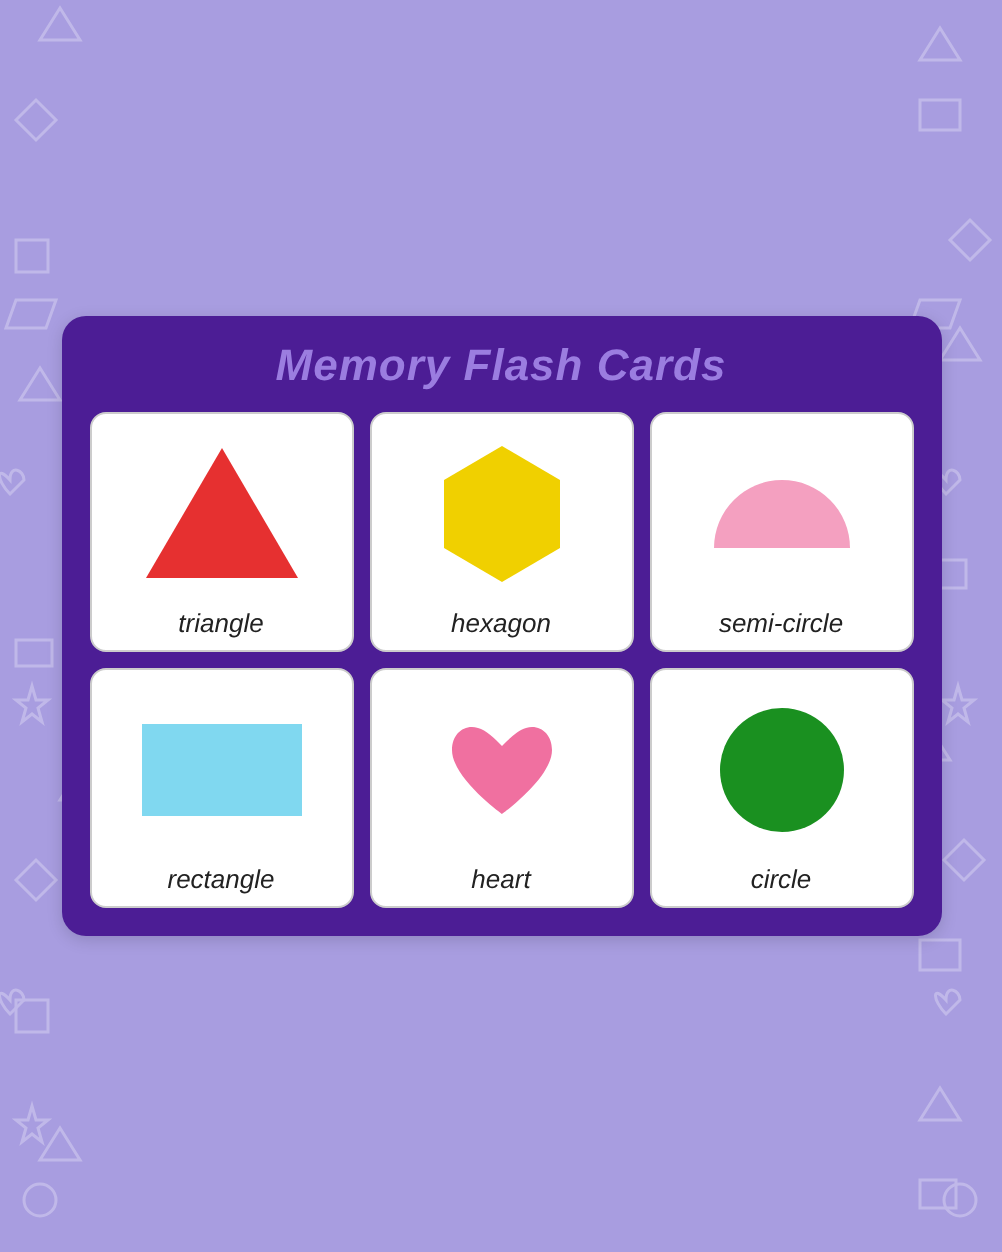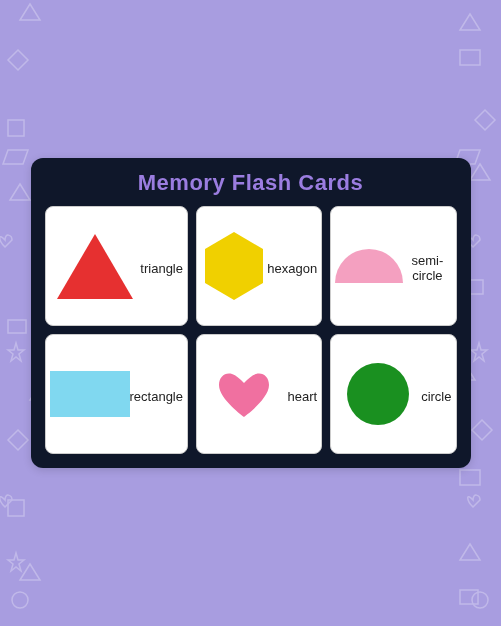--- a/index.html
+++ b/index.html
@@ -24,25 +24,26 @@
     }
 
     .bg-pattern svg {
       width: 100%;
       height: 100%;
     }
 
     .card-container {
       position: relative;
       z-index: 2;
-      background: #0f172a;
+      background: #4c1d95;
       border-radius: 12px;
       padding: 12px 14px 14px 14px;
       width: 440px;
       box-shadow: 0 2px 8px rgba(0,0,0,0.15);
+      font-style: italic;
     }
 
     .title {
       text-align: center;
       font-size: 22px;
       font-weight: bold;
       color: #9b7de0;
       margin-bottom: 10px;
       letter-spacing: 0.5px;
     }
@@ -50,21 +51,21 @@
     .grid {
       display: grid;
       grid-template-columns: repeat(3, 1fr);
       gap: 8px;
     }
 
     .flash-card {
       border: 1.5px solid #ccc;
       border-radius: 8px;
       display: flex;
-      flex-direction: row;
+      flex-direction: column;
       align-items: center;
       justify-content: flex-end;
       padding: 6px 4px 6px 4px;
       background: white;
       min-height: 120px;
     }
 
     .shape-area {
       flex: 1;
       display: flex;

